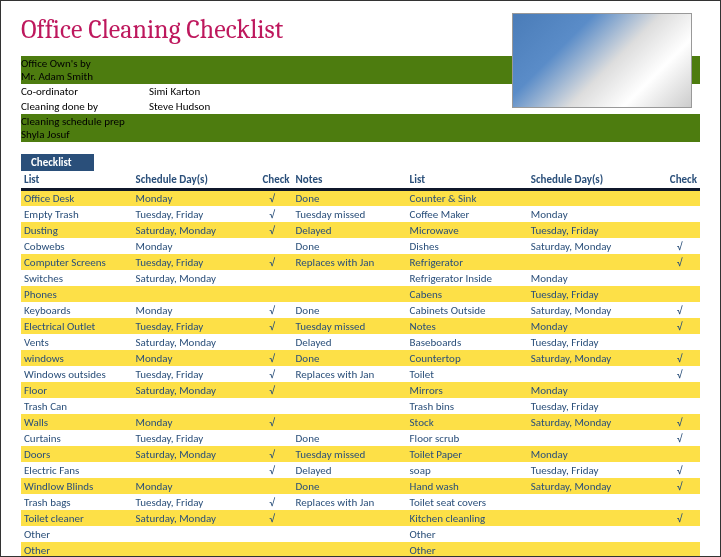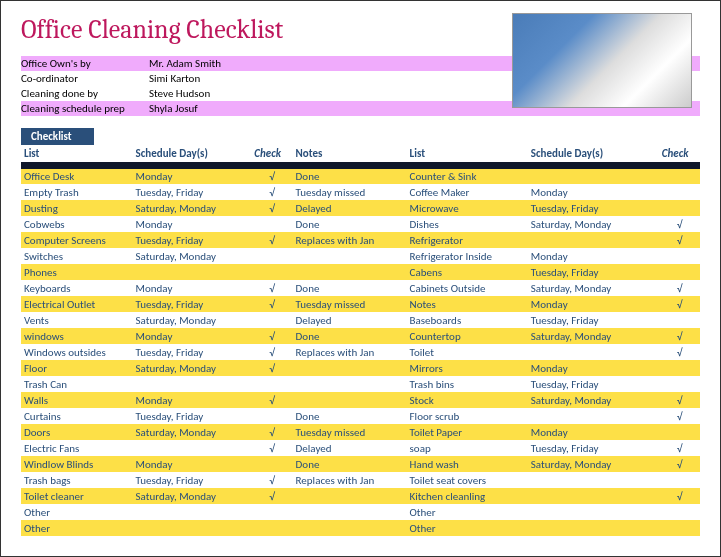--- a/index.html
+++ b/index.html
@@ -3,36 +3,36 @@
 <meta charset="utf-8">
 <style>
   * { box-sizing: border-box; margin: 0; padding: 0; }
   body { font-family: Calibri, Arial, sans-serif; background: #fff; width: 721px; height: 557px; overflow: hidden; border: 1px solid #333; position: relative; }
   .page { padding: 12px 20px 10px 20px; }
   .header-row { display: flex; justify-content: space-between; align-items: flex-start; margin-bottom: 6px; }
   .title { color: #be185d; font-size: 26px; font-weight: normal; font-family: Cambria, Georgia, serif; padding-top: 2px; }
   .header-image { width: 180px; height: 95px; background: linear-gradient(135deg, #4a7cb8 0%, #5a8cc8 30%, #ddd 55%, #fff 75%, #ccc 100%); border: 1px solid #999; margin-right: 8px; }
   .meta { font-size: 11px; margin-top: -58px; margin-bottom: 6px; }
   .meta-row { display: flex; padding: 1px 0; }
-  .meta-row.alt { background: #f0abfc; }
+  .meta-row.alt { background: #4d7c0f; flex-direction: column; }
   .meta-label { width: 128px; }
   .checklist-tag { background: #2a4f7a; color: #fff; display: inline-block; padding: 2px 22px 2px 10px; font-size: 11px; font-weight: bold; margin-top: 6px; }
   table { width: 100%; border-collapse: collapse; font-size: 11px; table-layout: fixed; }
-  thead th { color: #2a4f7a; font-weight: bold; text-align: left; padding: 2px 3px; border-bottom: 7px solid #0f172a; }
+  thead th { color: #2a4f7a; font-weight: bold; text-align: left; padding: 2px 3px; border-bottom: 3px solid #0f172a; }
   tbody td { padding: 1px 3px; color: #2a4f7a; vertical-align: middle; height: 16px; }
   tbody tr.alt { background: #fde047; }
   .col-list { width: 92px; }
   .col-sched { width: 98px; }
   .col-check { width: 34px; text-align: center; }
   .col-notes { width: 94px; }
   .col-list2 { width: 100px; }
   .col-sched2 { width: 108px; }
   .col-check2 { width: 34px; text-align: center; }
   .chk { text-align: center; }
-  th.chk { text-align: left; font-style: italic; }
+  th.chk { text-align: right; }
 </style>
 </head>
 <body>
 
 <div class="page">
   <div class="header-row">
     <div class="title">Office Cleaning Checklist</div>
     <div class="header-image"></div>
   </div>
 

